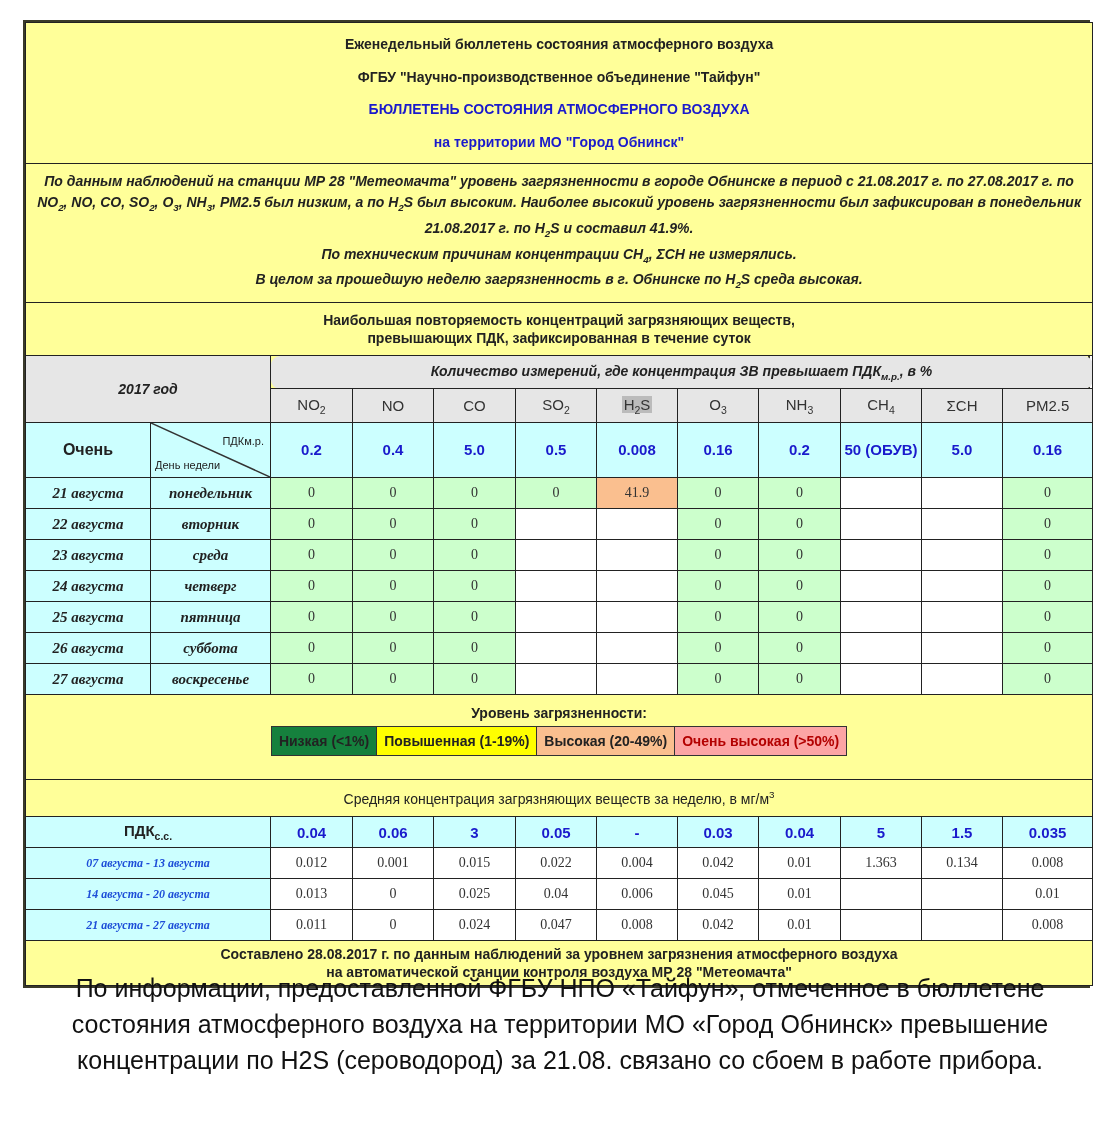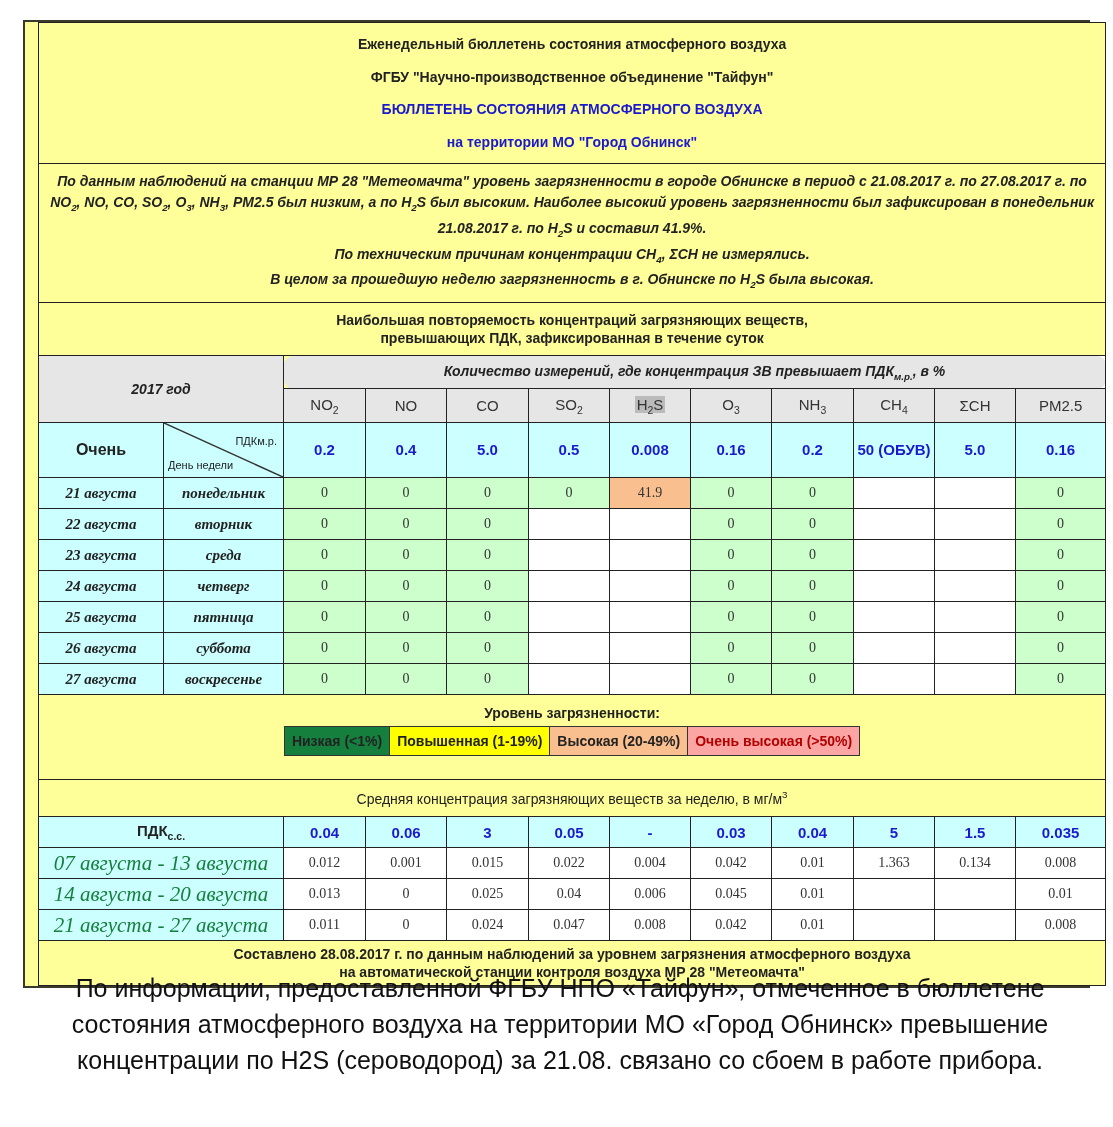--- a/index.html
+++ b/index.html
@@ -1,17 +1,17 @@
 <!DOCTYPE html>
 <html><head>
 <meta charset="utf-8">
 <style>
   html, body { margin:0; padding:0; background:#ffffff; }
   body { width:1113px; height:1127px; position:relative; overflow:hidden; font-family:"Liberation Sans", sans-serif; }
-  .bulletin { position:absolute; left:23px; top:20px; width:1067px; border:2px solid #3a3a2a; background:#ffff99; box-sizing:border-box;padding-left:13px; }
+  .bulletin { position:absolute; left:23px; top:20px; width:1067px; border:2px solid #3a3a2a; background:#ffff99; box-sizing:border-box; }
   table.main { border-collapse:collapse; width:100%; table-layout:fixed; }
   table.main td { border:1px solid #222; text-align:center; padding:0; }
   .hdr { background:#ffff99; font-weight:bold; font-size:14px; color:#222; }
   .hdr .line { height:32.5px; line-height:32.5px; }
   .blue { color:#1a1acc; }
   .summary { background:#ffff99; font-style:italic; font-weight:bold; font-size:14px; color:#222; padding:7px 4px !important; line-height:21px; }
   .section-title { background:#ffff99; font-weight:bold; font-size:14px; color:#222; line-height:18px; height:52px; }
   .grey { background:#e6e6e6; }
   .year { font-style:italic; font-weight:bold; font-size:14px; color:#222; }
   .measure-title { font-style:italic; font-weight:bold; font-size:14px; color:#222; height:32px;border-radius:9px; }
@@ -33,21 +33,21 @@
   .legend { display:inline-flex; border:1px solid #333; margin-top:5px; }
   .legend span { display:inline-block; padding:0 7px; height:28px; line-height:28px; font-weight:bold; font-size:14px; color:#222; border-right:1px solid #333; }
   .legend span:last-child { border-right:none; }
   .lg-low { background:#15803d; }
   .lg-mid { background:#ffff00; }
   .lg-high { background:#fabf8f; }
   .lg-vhigh { background:#fca5a5; color:#b30000 !important; }
   .avg-title { background:#ffff99; font-weight:normal; font-size:14px; color:#222; height:36px; }
   .pdkcc-label { font-weight:bold; font-size:15px; color:#222; height:30px; }
   .pdkcc { color:#1a1acc; font-weight:bold; font-size:15px; height:30px; }
-  .period { font-family:"Liberation Serif", serif; font-style:italic; font-weight:normal; font-size:21px; color:#15803d; height:30px; }
+  .period { font-family:"Liberation Serif", serif; font-style:italic; font-weight:bold; font-size:12px; color:#1d4ed8; height:30px; }
   .wval { font-family:"Liberation Serif", serif; font-size:14px; color:#333; background:#ffffff; height:30px; }
   .footer { background:#ffff99; font-weight:bold; font-size:14px; color:#222; height:44px; line-height:18px; }
   sub, sup { font-size:70%; }
   .note { position:absolute; left:40px; top:970px; width:1040px; text-align:center; font-size:25px; line-height:36px; color:#111; font-family:"Liberation Sans", sans-serif; }
   .h2s-hl { background:#bbbbbb; padding:0 2px; }
 </style>
 </head>
 <body>
 
 <div class="bulletin">
@@ -74,21 +74,21 @@
       <div class="line">ФГБУ "Научно-производственное объединение "Тайфун"</div>
       <div class="line blue">БЮЛЛЕТЕНЬ СОСТОЯНИЯ АТМОСФЕРНОГО ВОЗДУХА</div>
       <div class="line blue">на территории МО "Город Обнинск"</div>
     </td>
   </tr>
 
   <tr>
     <td colspan="12" class="summary">
       <div><span>По данным наблюдений на станции МР 28 "Метеомачта" уровень загрязненности в городе Обнинске в период с 21.08.2017 г. по 27.08.2017 г. по NO</span><sub>2</sub><span>, NO, CO, SO</span><sub>2</sub><span>, O</span><sub>3</sub><span>, NH</span><sub>3</sub><span>, PM2.5 был низким, а по H</span><sub>2</sub><span>S был высоким. Наиболее высокий уровень загрязненности был зафиксирован в понедельник 21.08.2017 г. по H</span><sub>2</sub><span>S и составил 41.9%.</span></div>
       <div><span>По техническим причинам концентрации CH</span><sub>4</sub><span>, ΣCH не измерялись.</span></div>
-      <div><span>В целом за прошедшую неделю загрязненность в г. Обнинске по H</span><sub>2</sub><span>S была высокая.</span></div>
+      <div><span>В целом за прошедшую неделю загрязненность в г. Обнинске по H</span><sub>2</sub><span>S среда высокая.</span></div>
     </td>
   </tr>
 
   <tr>
     <td colspan="12" class="section-title">
       <div>Наибольшая повторяемость концентраций загрязняющих веществ,</div>
       <div>превышающих ПДК, зафиксированная в течение суток</div>
     </td>
   </tr>
 

